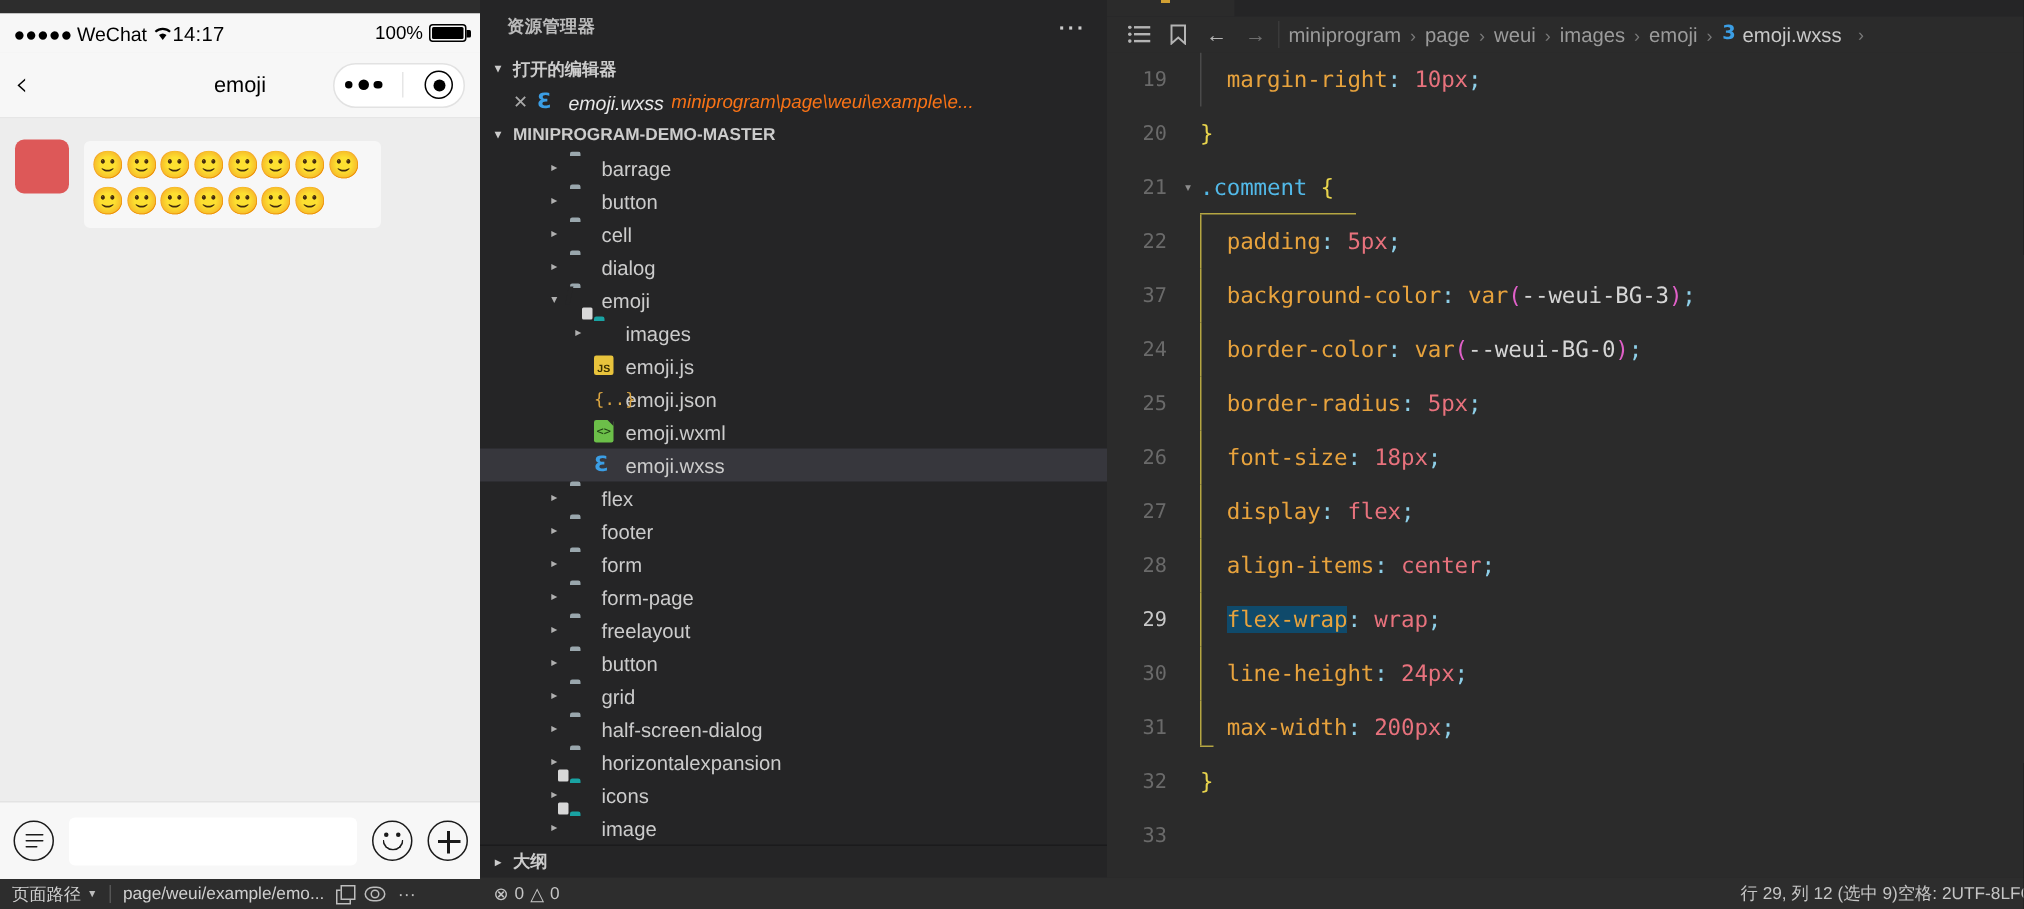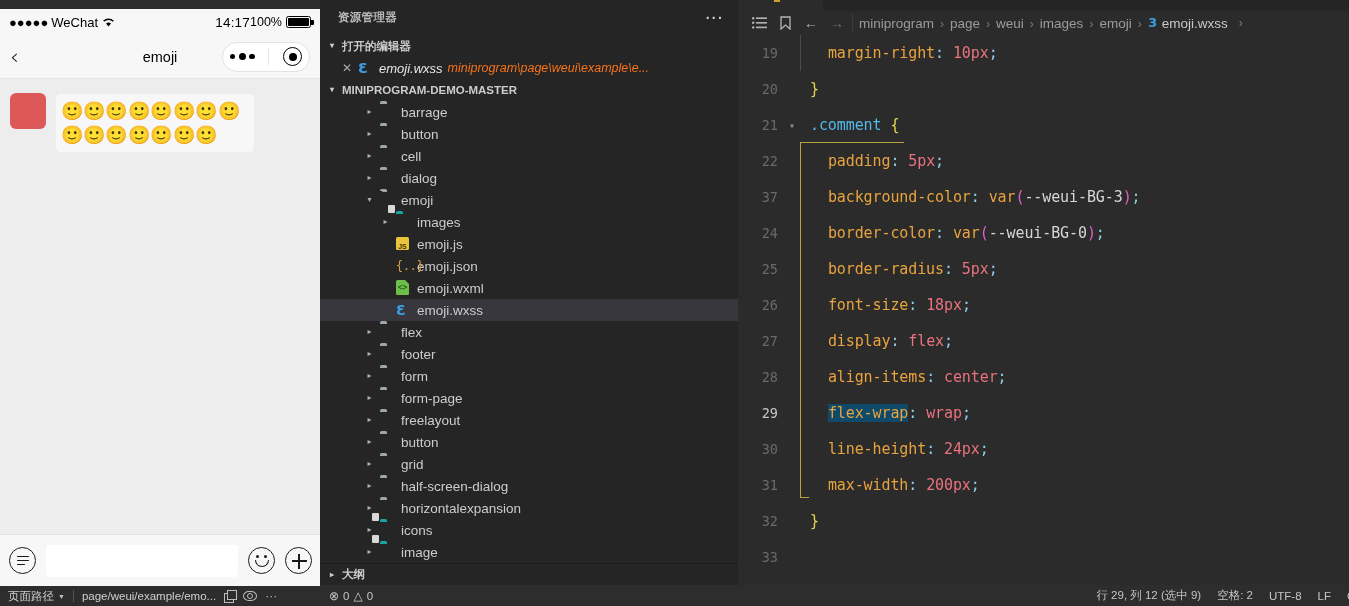--- a/index.html
+++ b/index.html
@@ -30,21 +30,21 @@
   .statusbar {
     height:26px; background:#f7f7f7;
     display:flex; align-items:center;
     padding:0 9px;
     font-size:12.5px; color:#000;
   }
   .sb-left { display:flex; align-items:center; gap:3px; flex:0 0 auto; }
   .dots { letter-spacing:0px; font-size:13px; line-height:1; }
   .carrier { font-size:13px; font-weight:400; }
   .wifi-ico { display:inline-block; width:13px; height:11px; position:relative; margin-left:1px;}
-  .sb-center { flex:1; text-align:right; font-size:13.5px; letter-spacing:.2px;}
+  .sb-center { flex:1; text-align:left; font-size:13.5px; letter-spacing:.2px;}
   .sb-right { display:flex; align-items:center; gap:4px; }
   .batt-pct { font-size:12.5px; }
   .batt {
     width:25px; height:12px; border:1.3px solid #000; border-radius:2.5px;
     position:relative; display:inline-block;
   }
   .batt::after{ content:""; position:absolute; right:-3.6px; top:3.3px; width:2.2px; height:5px;
     background:#000; border-radius:0 1px 1px 0;}
   .batt-fill{ position:absolute; left:1px; top:1px; bottom:1px; width:calc(100% - 2px); background:#000; border-radius:1px;}
 
@@ -211,35 +211,35 @@
   .bc-file { color:#c9c9c9; display:flex; align-items:center; gap:5px; cursor:pointer;}
   .code-area { flex:1; background:#2b2b2b; position:relative; overflow:hidden;
      font-family:"DejaVu Sans Mono", monospace; font-size:15px; }
   .line { height:36px; display:flex; align-items:center; position:relative; }
   .ln { width:46px; text-align:right; color:#6a6a6a; font-size:13.5px; flex:0 0 46px;
      font-family:"DejaVu Sans Mono", monospace; padding-right:6px; }
   .line.active .ln { color:#c8c8c8; }
   .fold { width:16px; flex:0 0 16px; text-align:center; color:#8d8d8d; font-size:10px; }
   .guide { width:1px; background:#4a4a4a; height:36px; position:absolute; left:62px; }
   .guide.y { background:#b5a642; }
-  .code { padding-left:10px; white-space:pre; letter-spacing:-0.1px;}
+  .code { white-space:pre; letter-spacing:-0.1px;}
   .t-prop { color:#e8a33d; }
   .t-val  { color:#e8727d; }
   .t-sel  { color:#52b9e8; }
   .t-brace{ color:#e8d44d; }
   .t-colon{ color:#8ecfe8; }
   .t-semi { color:#8ecfe8; }
   .t-paren{ color:#e060c8; }
   .t-var  { color:#d6d6d6; }
   .t-func { color:#e8a33d; }
   .sel-hl { background:#0f4a6b; }
 
   .ed-status {
     height:21px; background:#2d2d2d; display:flex; align-items:center; justify-content:flex-end;
-    gap:16px; padding-right:0px; font-size:11.5px; color:#c5c5c5;
+    gap:0; padding-right:0px; font-size:11.5px; color:#c5c5c5;
     font-family:"Liberation Sans", sans-serif; white-space:nowrap; overflow:hidden;
   }
   .ed-status span { cursor:pointer; }
 </style>
 </head>
 <body>
 
 <div id="root">
 
   <div class="sim">

